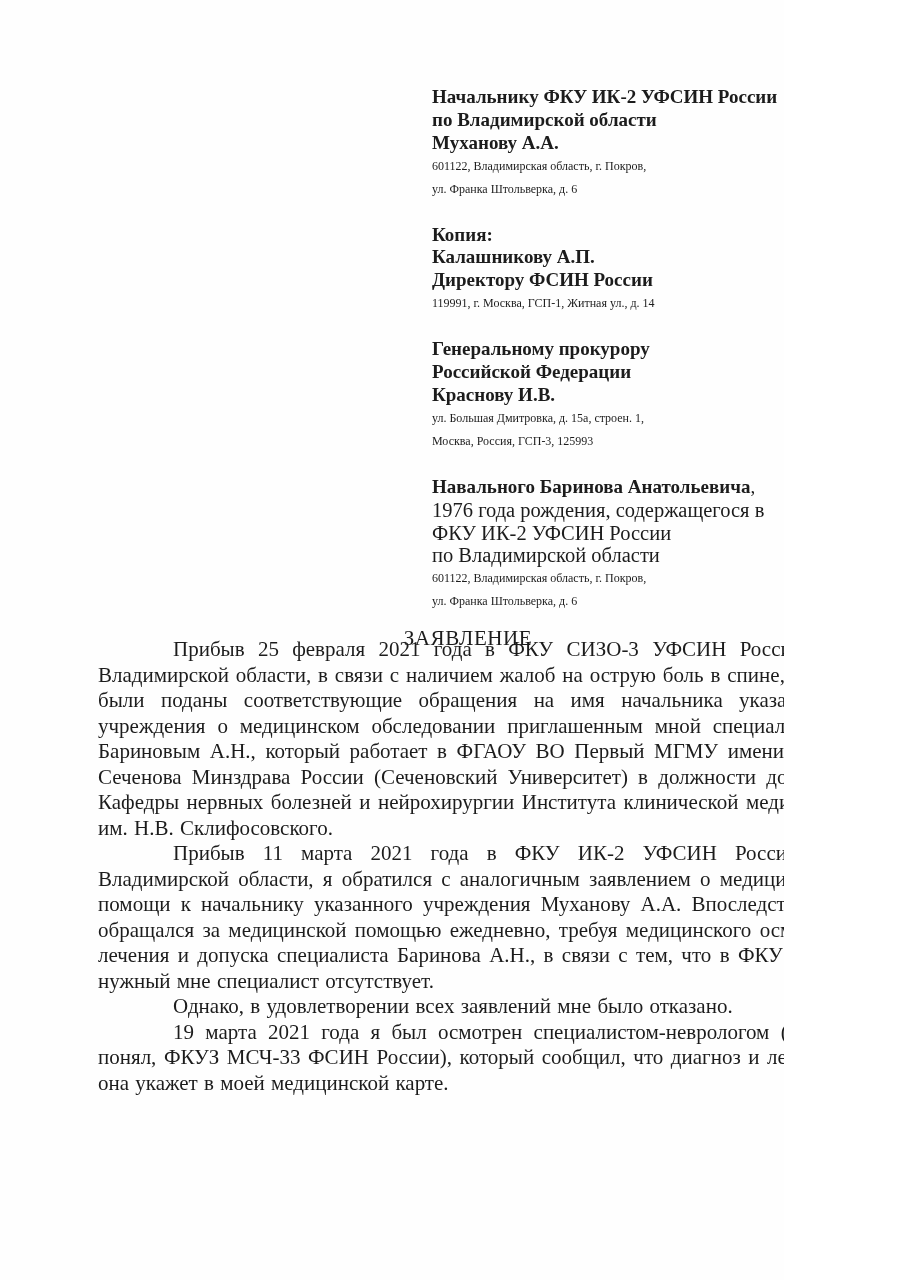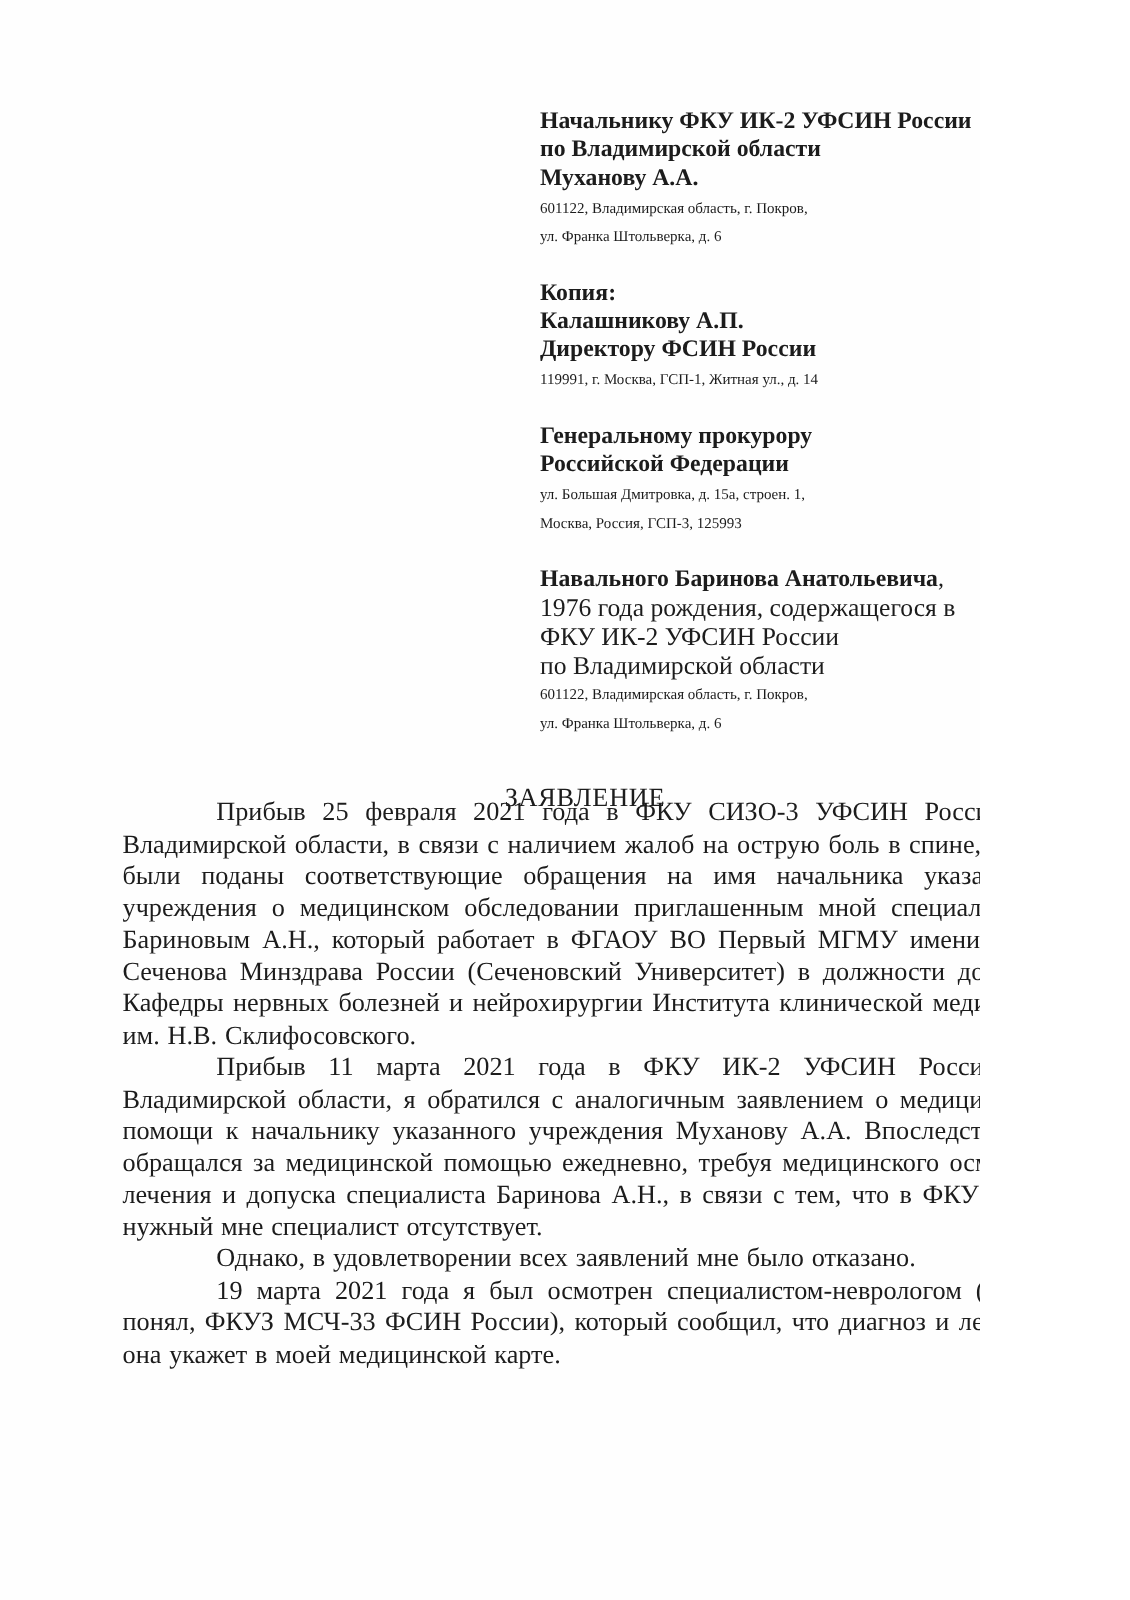--- a/index.html
+++ b/index.html
@@ -88,20 +88,21 @@
     <div class="addr-block">
       <div class="addr-line b">Копия:</div>
       <div class="addr-line b">Калашникову А.П.</div>
       <div class="addr-line b">Директору ФСИН России</div>
       <div class="addr-line">119991, г. Москва, ГСП-1, Житная ул., д. 14</div>
     </div>
 
     <div class="addr-block">
       <div class="addr-line b">Генеральному прокурору</div>
       <div class="addr-line b">Российской Федерации</div>
+      <div class="addr-line b">Краснову И.В.</div>
       <div class="addr-line">ул. Большая Дмитровка, д. 15а, строен. 1,</div>
       <div class="addr-line">Москва, Россия, ГСП-3, 125993</div>
     </div>
 
     <div class="addr-block">
       <div class="addr-line b"><span>Навального Баринова Анатольевича</span><span class="comma">,</span></div>
       <div class="addr-line mid">1976 года рождения, содержащегося в</div>
       <div class="addr-line mid">ФКУ ИК-2 УФСИН России</div>
       <div class="addr-line mid">по Владимирской области</div>
       <div class="addr-line">601122, Владимирская область, г. Покров,</div>

